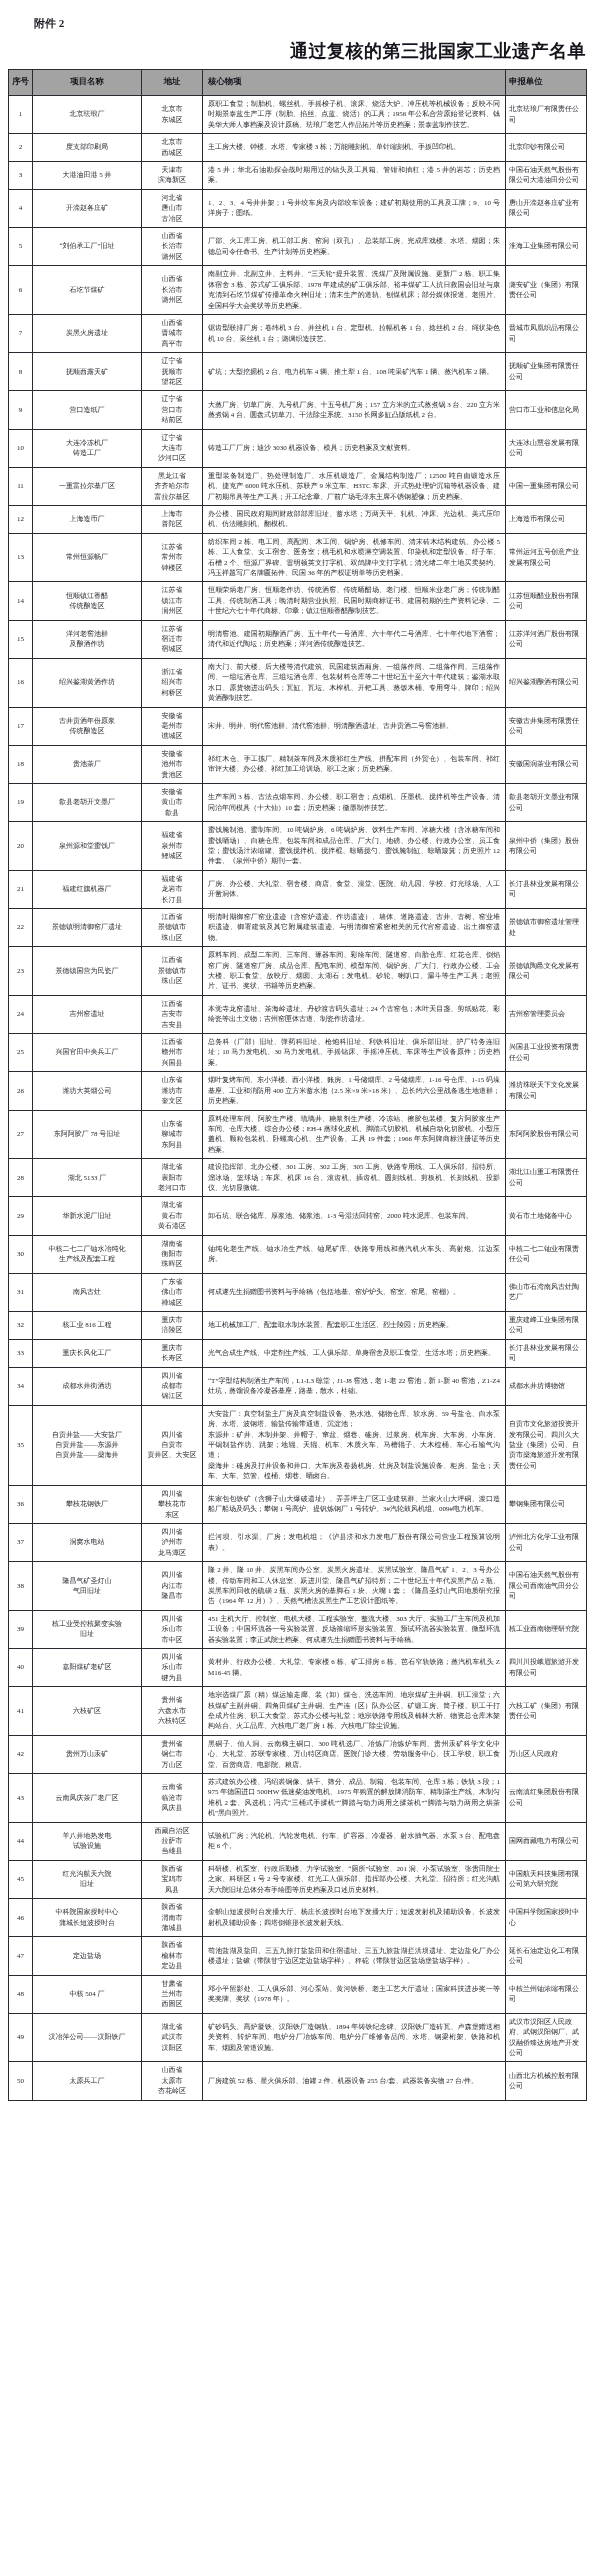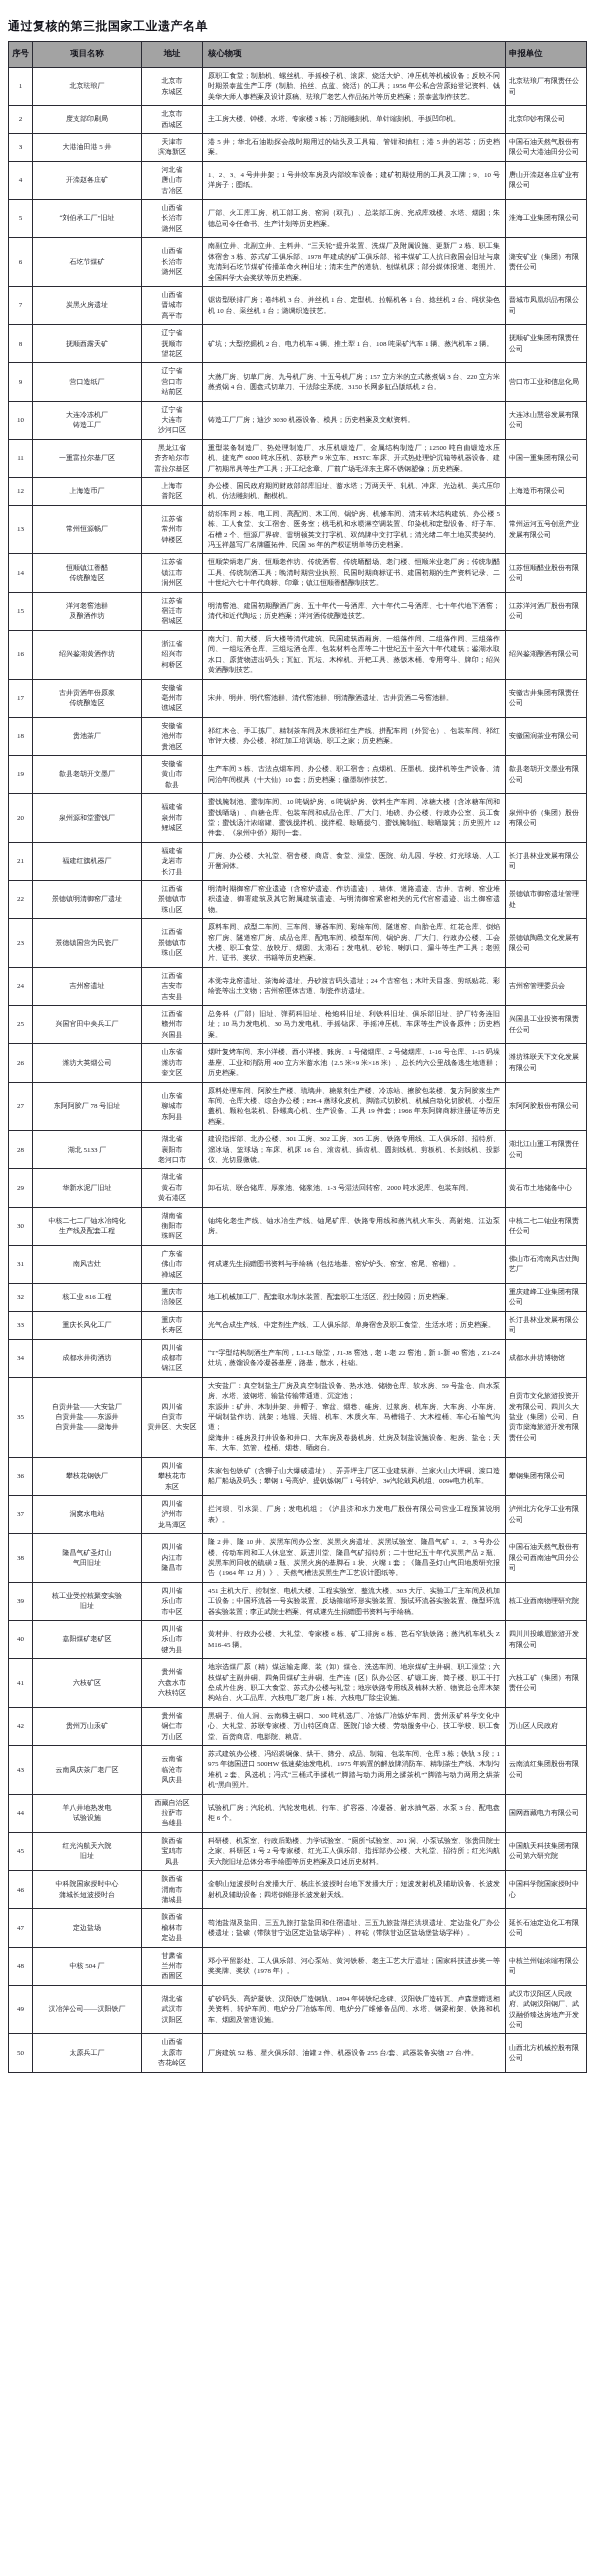--- a/index.html
+++ b/index.html
@@ -7,21 +7,21 @@
     width:594px;height:2576px;
     font-family:"Liberation Serif","DejaVu Serif",serif;
     color:#26262e;
     -webkit-font-smoothing:antialiased;
   }
   .page{padding:10px 8px 0 8px;box-sizing:border-box;}
   .attachment{
     font-weight:bold;font-size:11px;margin:6px 0 4px 26px;color:#1d1d26;
   }
   .title{
-    text-align:left;font-size:12px;font-weight:bold;margin:8px 0 6px 0;
+    text-align:right;font-size:18px;font-weight:bold;margin:8px 0 6px 0;
     color:#15151d;letter-spacing:0.5px;
   }
   table{
     border-collapse:collapse;width:579px;table-layout:fixed;
     border:1.5px solid #2a2a33;
   }
   th,td{
     border:1px solid #2a2a33;
     vertical-align:middle;
     font-size:7px;
@@ -37,20 +37,21 @@
   .col-num{width:24px;text-align:center;}
   .col-name{width:109px;text-align:center;white-space:pre-line;}
   .col-addr{width:61px;text-align:center;white-space:pre-line;}
   .col-items{width:303px;text-align:left;text-align:justify;padding:3px 5px;white-space:pre-line;font-family:Liberation Serif, serif;}
   .col-org{width:81px;text-align:left;}
 </style>
 </head>
 <body>
 
 <div class="page">
+  <div class="attachment">附件 2</div>
   <h1 class="title">通过复核的第三批国家工业遗产名单</h1>
   <table>
     <thead>
       <tr>
         <th class="col-num">序号</th>
         <th class="col-name">项目名称</th>
         <th class="col-addr">地址</th>
         <th class="col-items">核心物项</th>
         <th class="col-org">申报单位</th>
       </tr>

